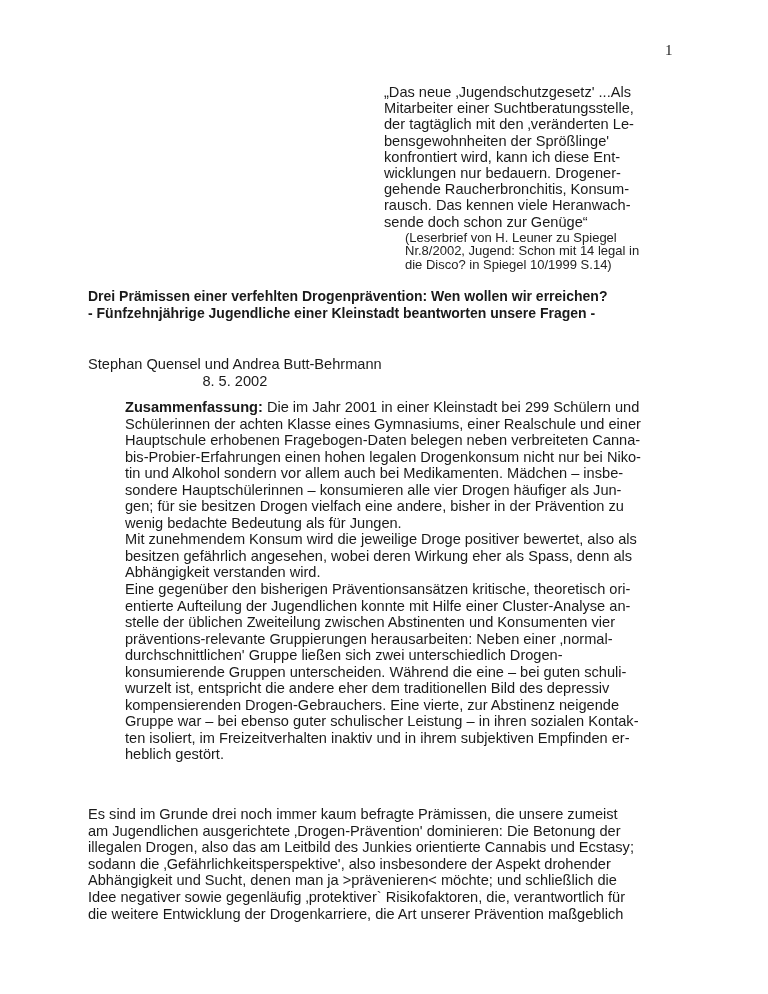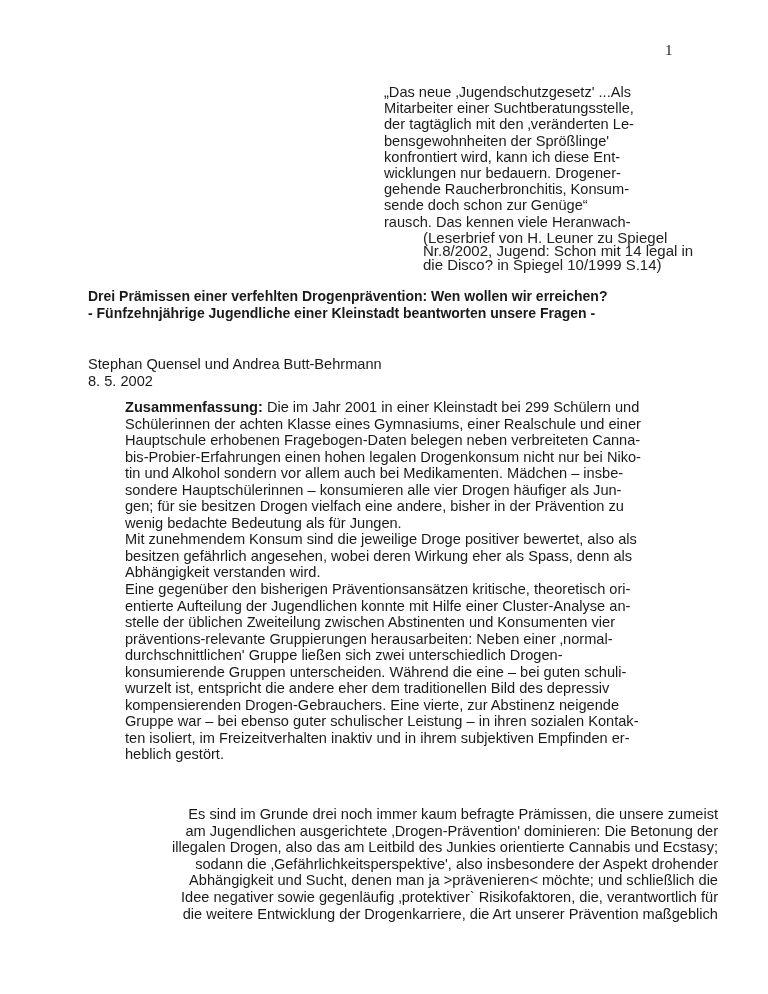--- a/index.html
+++ b/index.html
@@ -26,79 +26,79 @@
     .epigraph {
       position: absolute;
       top: 84px;
       left: 384px;
       width: 330px;
       font-size: 14.6px;
       line-height: 16.2px;
     }
     .epigraph .line { white-space: nowrap; }
     .epigraph-source {
-      margin-left: 39px;
+      margin-left: 21px;
       margin-top: 1px;
-      font-size: 15px;
+      font-size: 13px;
       line-height: 13.6px;
       color: #222;
     }
     .epigraph-source .line { white-space: nowrap; }
     .title {
       position: absolute;
       top: 288px;
       left: 88px;
       font-weight: bold;
       font-size: 14px;
       line-height: 17px;
     }
     .title .line { white-space: nowrap; }
     .authors {
       position: absolute;
       top: 356px;
       left: 88px;
       font-size: 14.6px;
       line-height: 17px;
+      text-align: center;
     }
     .summary {
       position: absolute;
       top: 399px;
       left: 125px;
       width: 590px;
       font-size: 14.6px;
       line-height: 16.55px;
     }
     .summary .line { white-space: nowrap; }
     .summary .label { font-weight: bold; }
     .body-text {
       position: absolute;
       top: 806px;
       left: 88px;
       width: 630px;
       font-size: 14.6px;
       line-height: 16.6px;
-      text-align: right;
     }
     .body-text .line { white-space: nowrap; }
   </style>
 </head>
 <body>
 
 <div class="page-number">1</div>
 
 <div class="epigraph">
   <div class="line">„Das neue ‚Jugendschutzgesetz' ...Als</div>
   <div class="line">Mitarbeiter einer Suchtberatungsstelle,</div>
   <div class="line">der tagtäglich mit den ‚veränderten Le-</div>
   <div class="line">bensgewohnheiten der Sprößlinge'</div>
   <div class="line">konfrontiert wird, kann ich diese Ent-</div>
   <div class="line">wicklungen nur bedauern. Drogener-</div>
   <div class="line">gehende Raucherbronchitis, Konsum-</div>
+  <div class="line">rausch. Das kennen viele Heranwach-</div>
   <div class="line">sende doch schon zur Genüge“</div>
-  <div class="line">rausch. Das kennen viele Heranwach-</div>
   <div class="epigraph-source">
     <div class="line">(Leserbrief von H. Leuner zu Spiegel</div>
     <div class="line">Nr.8/2002, Jugend: Schon mit 14 legal in</div>
     <div class="line">die Disco? in Spiegel 10/1999 S.14)</div>
   </div>
 </div>
 
 <div class="title">
   <div class="line">Drei Prämissen einer verfehlten Drogenprävention: Wen wollen wir erreichen?</div>
   <div class="line">- Fünfzehnjährige Jugendliche einer Kleinstadt beantworten unsere Fragen -</div>
@@ -111,21 +111,21 @@
 
 <div class="summary">
   <div class="line"><span class="label">Zusammenfassung:</span><span> Die im Jahr 2001 in einer Kleinstadt bei 299 Schülern und</span></div>
   <div class="line">Schülerinnen der achten Klasse eines Gymnasiums, einer Realschule und einer</div>
   <div class="line">Hauptschule erhobenen Fragebogen-Daten belegen neben verbreiteten Canna-</div>
   <div class="line">bis-Probier-Erfahrungen einen hohen legalen Drogenkonsum nicht nur bei Niko-</div>
   <div class="line">tin und Alkohol sondern vor allem auch bei Medikamenten. Mädchen – insbe-</div>
   <div class="line">sondere Hauptschülerinnen – konsumieren alle vier Drogen häufiger als Jun-</div>
   <div class="line">gen; für sie besitzen Drogen vielfach eine andere, bisher in der Prävention zu</div>
   <div class="line">wenig bedachte Bedeutung als für Jungen.</div>
-  <div class="line">Mit zunehmendem Konsum sind die jeweilige Droge positiver bewertet, also als</div>
+  <div class="line">Mit zunehmendem Konsum wird die jeweilige Droge positiver bewertet, also als</div>
   <div class="line">besitzen gefährlich angesehen, wobei deren Wirkung eher als Spass, denn als</div>
   <div class="line">Abhängigkeit verstanden wird.</div>
   <div class="line">Eine gegenüber den bisherigen Präventionsansätzen kritische, theoretisch ori-</div>
   <div class="line">entierte Aufteilung der Jugendlichen konnte mit Hilfe einer Cluster-Analyse an-</div>
   <div class="line">stelle der üblichen Zweiteilung zwischen Abstinenten und Konsumenten vier</div>
   <div class="line">präventions-relevante Gruppierungen herausarbeiten: Neben einer ‚normal-</div>
   <div class="line">durchschnittlichen' Gruppe ließen sich zwei unterschiedlich Drogen-</div>
   <div class="line">konsumierende Gruppen unterscheiden. Während die eine – bei guten schuli-</div>
   <div class="line">wurzelt ist, entspricht die andere eher dem traditionellen Bild des depressiv</div>
   <div class="line">kompensierenden Drogen-Gebrauchers. Eine vierte, zur Abstinenz neigende</div>

